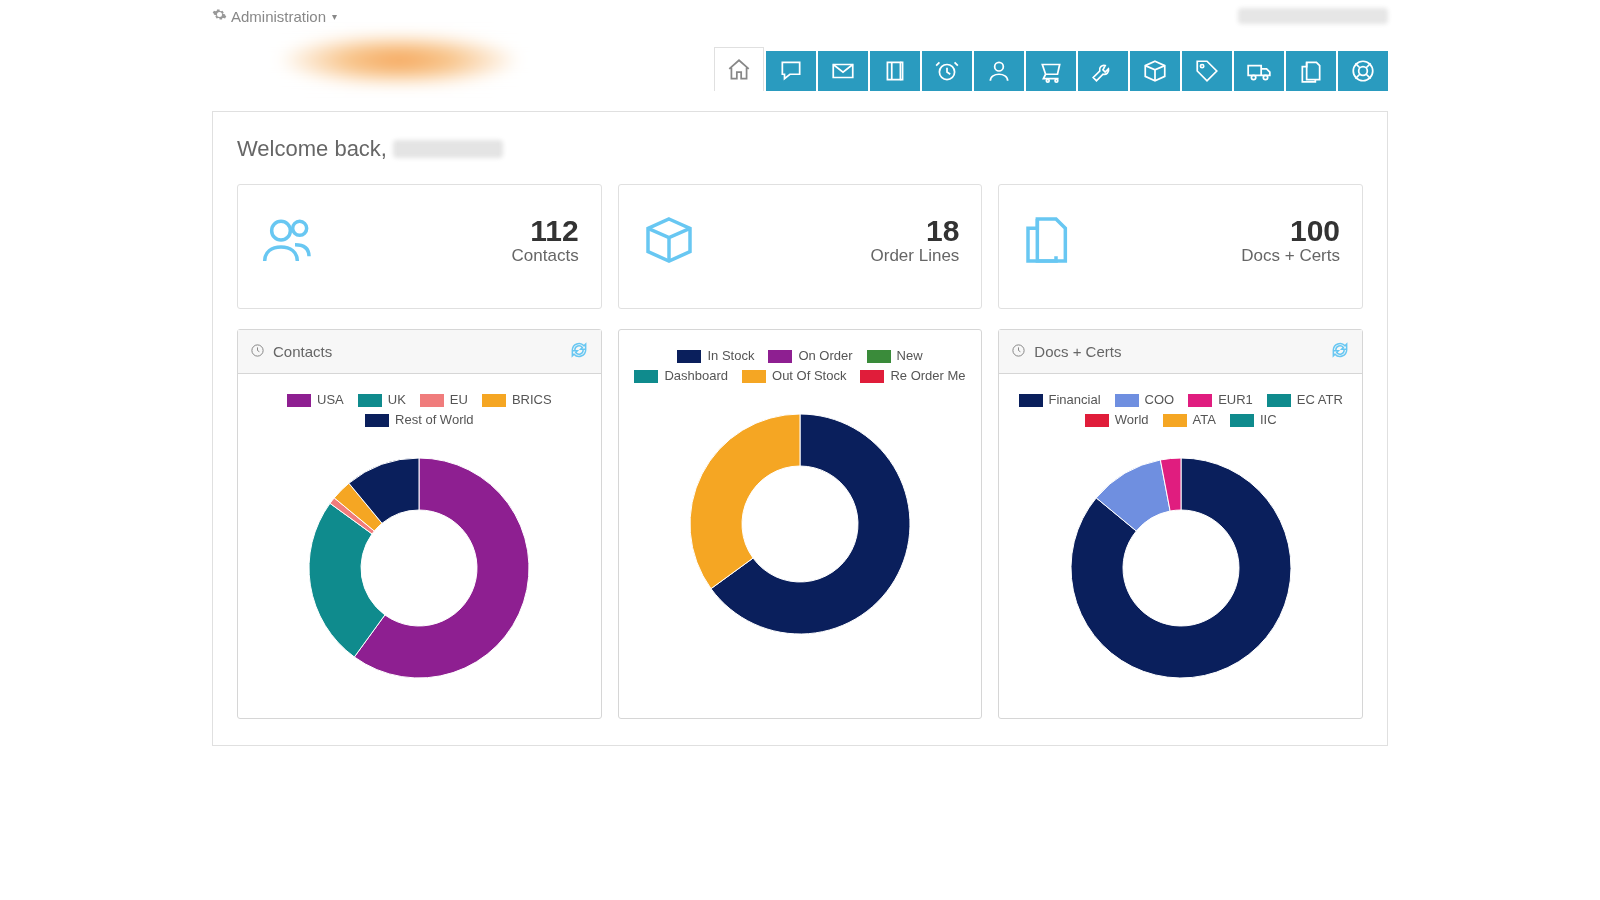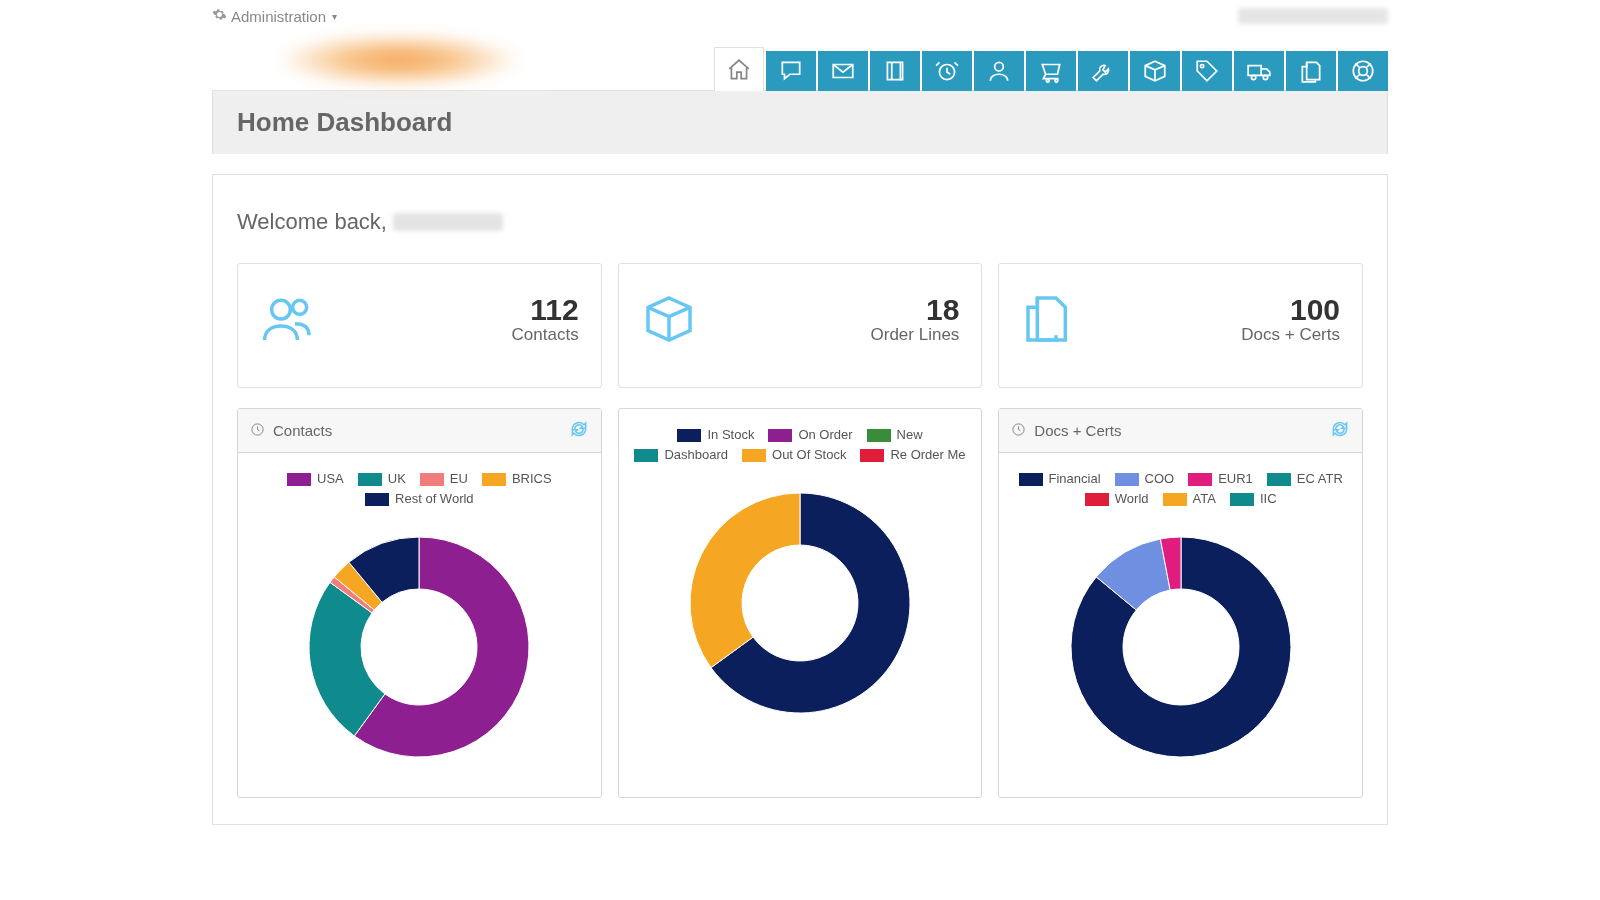--- a/index.html
+++ b/index.html
@@ -51,32 +51,32 @@
   
   .title-band {
     background:#efefef; border:1px solid var(--grey-bd);
     padding:16px 24px; margin-top:-1px; border-bottom:none;
   }
   .title-band h1 {
     margin:0; font-size:26px; font-weight:600; color:#666;
   }
   
   .main-card {
-    border:1px solid var(--grey-bd); padding:34px 24px 26px;
+    border:1px solid var(--grey-bd); padding:24px 24px 26px;
     margin-top:20px;
   }
   .welcome   { font-size:22px; color:#666; }
   .welcome .name-blur {
     display:inline-block; width:110px; height:18px; vertical-align:-2px;
     background:#e4e4e4; border-radius:4px; filter:blur(2px);
   }
   .plan-line { margin-top:4px; font-size:14px; color:#555; }
   .plan-line b { font-weight:700; }
   
-  .stats-row { display:flex; gap:16px; margin-top:28px; }
+  .stats-row { display:flex; gap:16px; margin-top:22px; }
   .stat-box {
     flex:1; border:1px solid var(--grey-bd); border-radius:3px;
     padding:24px 22px 38px; display:flex; align-items:center; position:relative;
     min-height:125px;
   }
   .stat-box svg { width:56px; height:56px; stroke:var(--teal-light); fill:none; stroke-width:1.5; }
   .stat-box .right { margin-left:auto; text-align:right; }
   .stat-box .num  { font-size:30px; font-weight:700; color:#333; }
   .stat-box .lbl  { font-size:17px; color:#666; margin-top:-2px; }
   
@@ -182,23 +182,20 @@
           </svg>
         </div>
         <div class="nav-btn">
           <svg>
             <use href="#ic-support"></use>
           </svg>
         </div>
       </div>
   </div>
 
-  <div class="title-band">
-    <h1>Home Dashboard</h1>
-  </div>
 
   <div class="main-card">
 
     <div class="welcome">
       <span>Welcome back, </span><span class="name-blur"></span>
     </div>
 
     <div class="stats-row" id="stats-row">
         <div class="stat-box">
           <svg>

